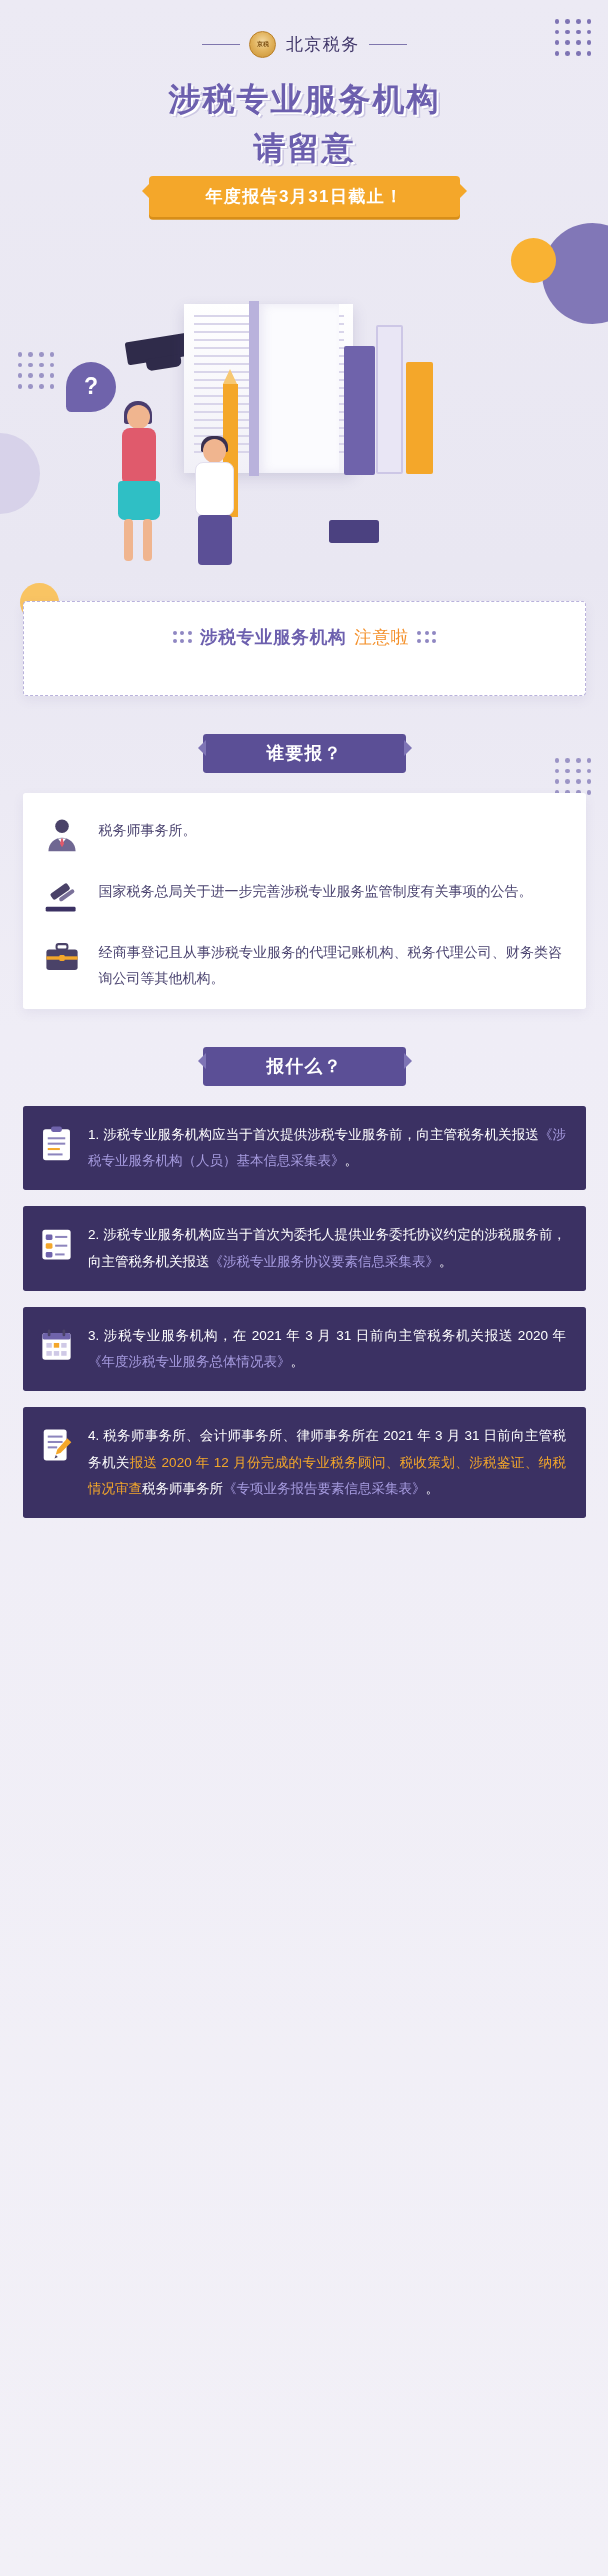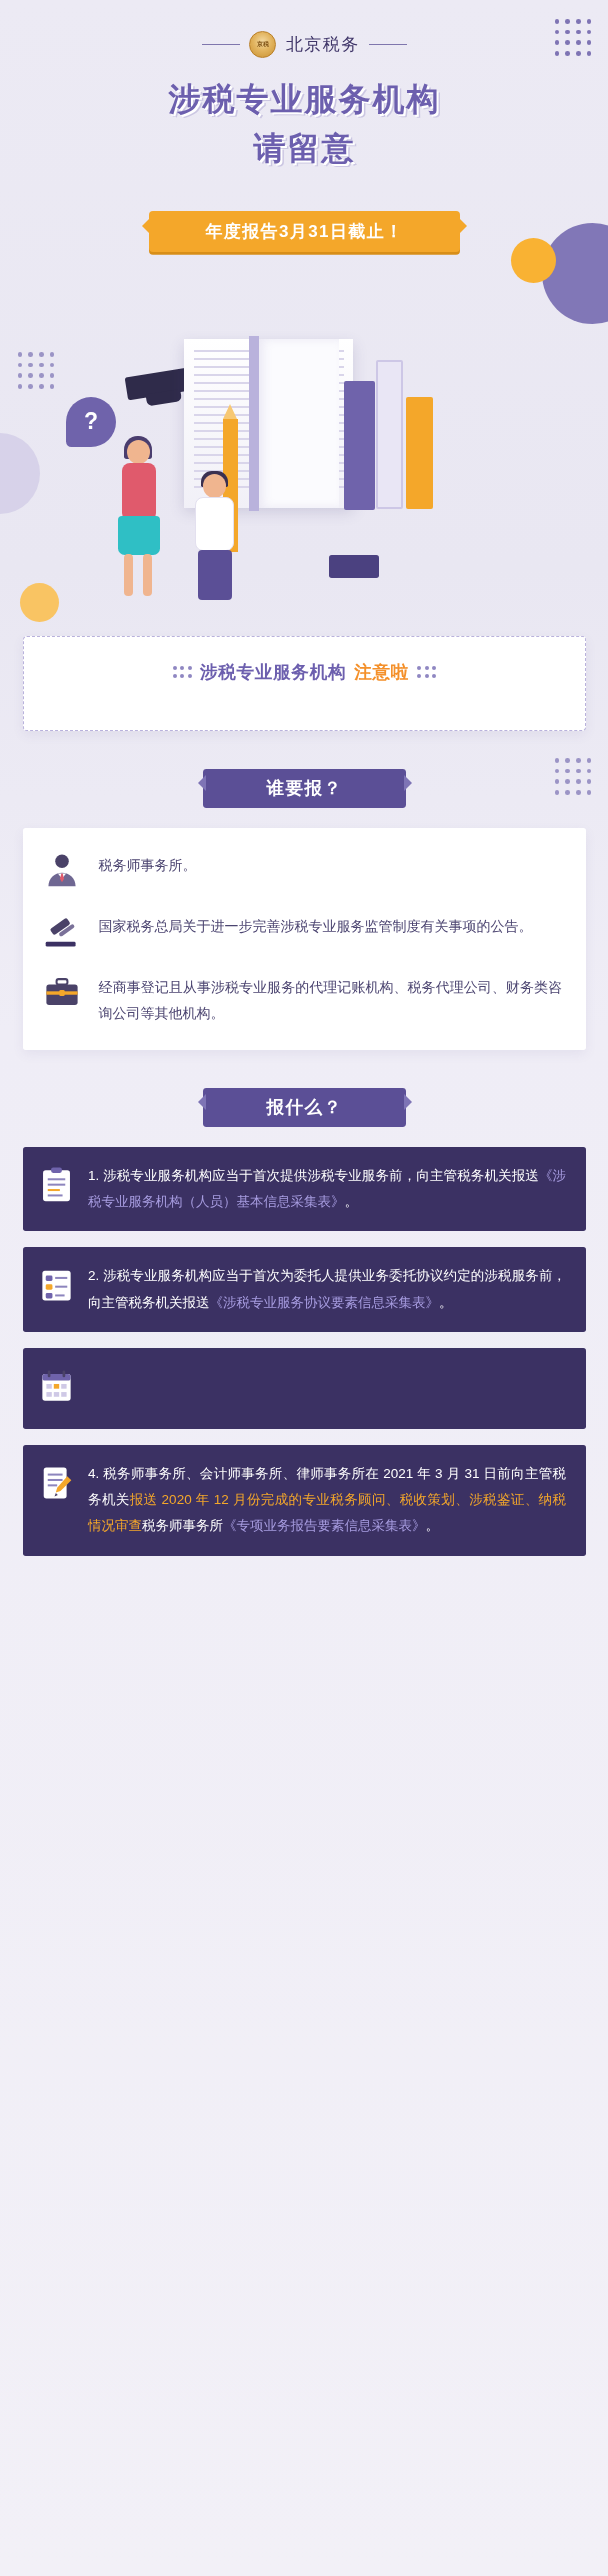--- a/index.html
+++ b/index.html
@@ -80,21 +80,21 @@
   .title-1, .title-2 {
     font-size: 32px;
     font-weight: bold;
     color: #6c5fae;
     letter-spacing: 2px;
     text-shadow: 2px 2px 0 #ffffff, 3.4px 3.4px 0 rgba(108,95,174,.25);
   }
   .title-2 { margin-top: 5.4px; }
 
   .ribbon {
-    margin: 40px auto 0;
+    margin: 5px auto 0;
     width: 311px;
     position: relative;
     background: #f4a72a;
     border-radius: 4px;
     box-shadow: 0 2.7px 0 #d88e18;
     padding: 8.8px 0;
     text-align: center;
   }
   .ribbon .rtxt {
     font-size: 17px;
@@ -207,21 +207,21 @@
     padding: 23px 27px 30px;
     box-shadow: 0 4px 12px rgba(90,80,140,.08);
   }
   .notice-head {
     display: flex; align-items: center; justify-content: center; gap: 8px;
     margin-bottom: 16px;
   }
   .nh-dots { display: grid; grid-template-columns: repeat(3, 4px); gap: 3.4px; }
   .nh-dots i { width: 4px; height: 4px; border-radius: 50%; background: #8f87c2; display: block; }
   .nh-t1 { font-size: 17.6px; font-weight: bold; color: #6c5fae; letter-spacing: 0.7px; }
-  .nh-t2 { font-size: 17.6px; font-weight: bold; color: #f4902a; letter-spacing: 0.7px; }
+  .nh-t2 { font-size: 17.6px; font-weight: normal; color: #f4902a; letter-spacing: 0.7px; }
   .notice-body {
     font-size: 14px;
     line-height: 2.05;
     color: #4b4470;
     text-indent: 2em;
     text-align: justify;
   }
 
   
   .sec-head {
@@ -248,21 +248,21 @@
   }
   .sec-head:before { left: -13.5px; border-right-color: #7e74b5; }
   .sec-head:after { right: -13.5px; border-left-color: #7e74b5; }
 
   
   .card-who {
     position: relative;
     margin: 20px 23px 0;
     background: #ffffff;
     border-radius: 2.7px;
-    padding: 23px 24px 24px 20px;
+    padding: 23px 24px 18px 20px;
     box-shadow: 0 4px 12px rgba(90,80,140,.08);
   }
   .card-who:before {
     content: "";
     position: absolute;
     left: -6.8px; top: -6.8px;
     width: 100%; height: 100%;
     border: 1.4px solid #6c5fae;
     border-radius: 2.7px;
     z-index: -1;
@@ -565,20 +565,24 @@
           <rect x="13" y="5" width="4" height="10" rx="2" fill="#4a4268"></rect>
           <rect x="35" y="5" width="4" height="10" rx="2" fill="#4a4268"></rect>
           <rect x="11" y="25" width="8" height="7" fill="#cfc9e6"></rect>
           <rect x="22" y="25" width="8" height="7" fill="#f4a72a"></rect>
           <rect x="33" y="25" width="8" height="7" fill="#cfc9e6"></rect>
           <rect x="11" y="37" width="8" height="7" fill="#cfc9e6"></rect>
           <rect x="22" y="37" width="8" height="7" fill="#cfc9e6"></rect>
           <rect x="33" y="37" width="8" height="7" fill="#cfc9e6"></rect>
         </svg>
       </div>
+      <div class="blk-txt">
+        <span>3.</span>
+        <span>涉税专业服务机构，在 2021 年 3 月 31 日前向主管税务机关报送 2020 年</span><span class="bk">《年度涉税专业服务总体情况表》</span><span>。</span>
+      </div>
     </div>
 
     <div class="blk">
       <div class="blk-ico">
         <svg width="35" height="38" viewBox="0 0 52 56">
           <rect x="7" y="5" width="34" height="46" rx="4" fill="#ffffff"></rect>
           <rect x="13" y="14" width="22" height="3" fill="#8d85bd"></rect>
           <rect x="13" y="22" width="22" height="3" fill="#8d85bd"></rect>
           <rect x="13" y="30" width="14" height="3" fill="#8d85bd"></rect>
           <path d="M42 18l6 6-16 16-7 2 2-7z" fill="#f4a72a"></path>

